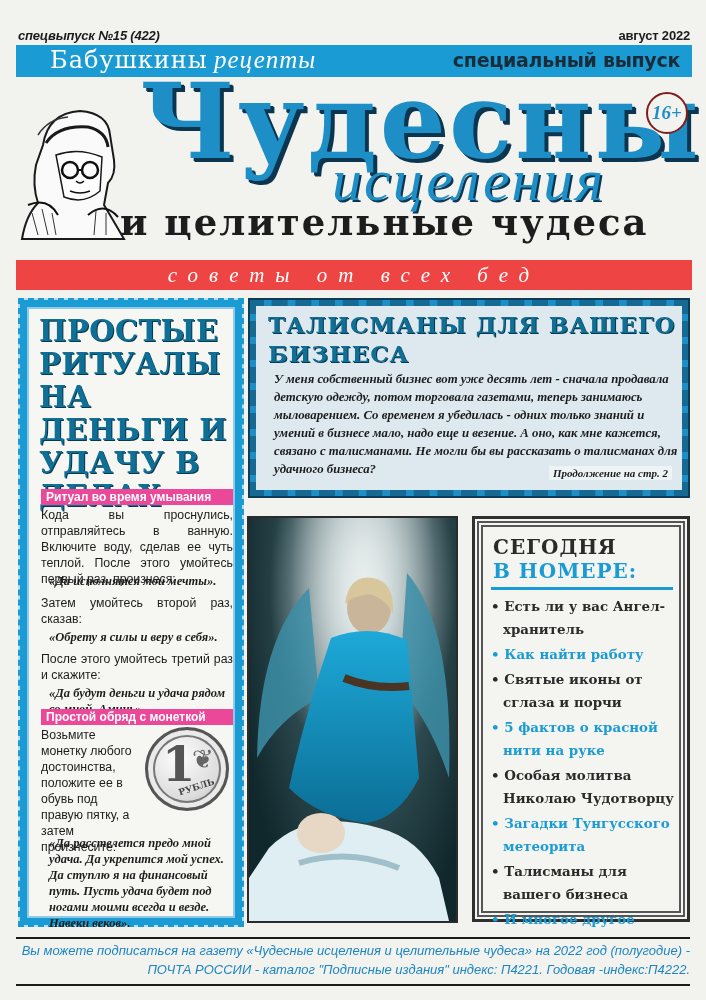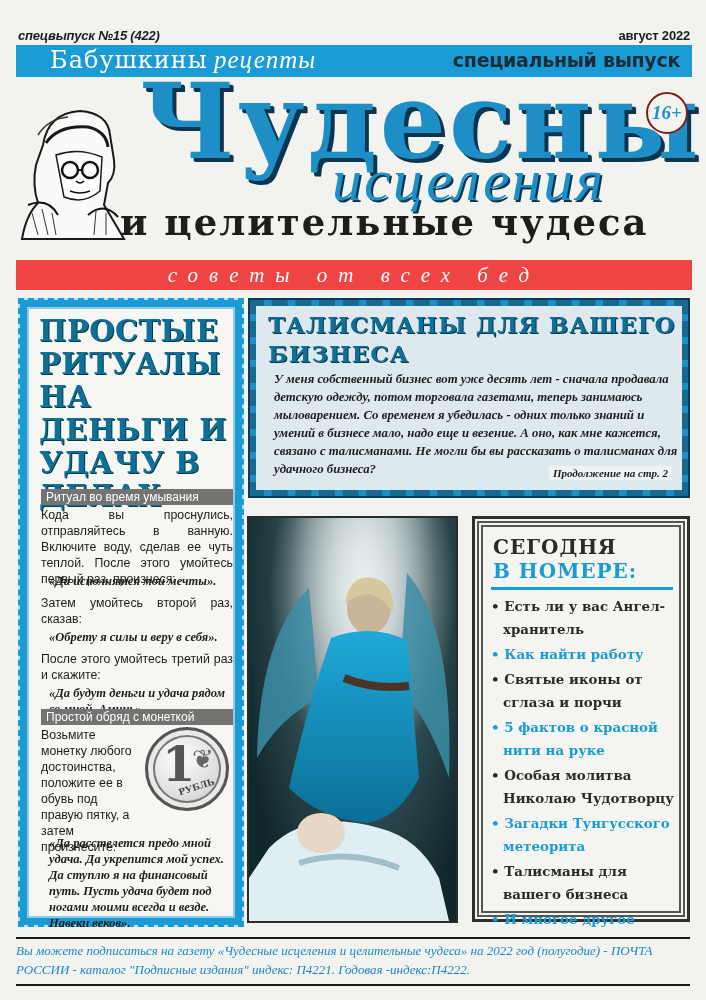--- a/index.html
+++ b/index.html
@@ -25,21 +25,21 @@
   .title3 { left: 120px; top: 204px; font-family: "DejaVu Serif", serif; font-weight: bold; font-size: 37px; line-height: 1; color: #1d1d1d; letter-spacing: 2px; }
   .age { left: 646px; top: 92px; width: 42px; height: 42px; border: 2px solid #7f1d1d; border-radius: 50%; color: #1e8fc6; font-family: "Liberation Serif", serif; font-style: italic; font-weight: bold; font-size: 19px; text-align: center; line-height: 38px; background: #f2f2ef; }
 
   .banner-slogan { left: 16px; top: 260px; width: 676px; height: 30px; background: #ef4444; color: #fff; text-align: center; font-family: "Liberation Serif", serif; font-style: italic; font-size: 21px; letter-spacing: 11px; line-height: 30px; }
 
   
   .leftbox { left: 20px; top: 300px; width: 222px; height: 625px; border: 7px solid #1b9bd3; background: #f6f6f3;
      box-shadow: 0 0 0 2px #b7dff1, inset 0 0 0 2px #8fcbe8; }
   .leftbox::before { content: ""; position: absolute; inset: -9px; border: 2px dashed #1b9bd3; pointer-events: none; }
   .lb-title { position: absolute; left: 12px; top: 8px; width: 200px; font-family: "DejaVu Serif", serif; font-weight: bold; font-size: 29px; line-height: 33px; color: #0f6f96; text-transform: uppercase; letter-spacing: 0.5px; text-shadow: 1px 1px 0 #06384e; }
-  .subhead { position: absolute; left: 14px; width: 192px; height: 16px; background: #737373; color: #fff; font-size: 12px; font-weight: normal; padding-left: 5px; line-height: 16px; }
+  .subhead { position: absolute; left: 14px; width: 192px; height: 16px; background: #ec4899; color: #fff; font-size: 12px; font-weight: bold; padding-left: 5px; line-height: 16px; }
   .body-text { position: absolute; left: 14px; width: 192px; font-family: "Liberation Sans", sans-serif; font-size: 12.3px; line-height: 16px; color: #1c1c1c; text-align: justify; }
   .quote { position: absolute; left: 22px; width: 190px; font-family: "Liberation Serif", serif; font-style: italic; font-weight: bold; font-size: 12.5px; line-height: 16px; color: #1c1c1c; }
   .coin { position: absolute; left: 118px; top: 420px; width: 84px; height: 84px; border-radius: 50%; border: 3px solid #555; background: radial-gradient(circle at 40% 35%, #fdfdfd 0%, #dcdcdc 60%, #a9a9a9 100%); box-shadow: inset 0 0 0 5px #eaeaea, inset 0 0 0 7px #777; }
   .coin-num { position: absolute; left: 14px; top: 6px; font-family: "DejaVu Serif", serif; font-size: 48px; color: #555; font-weight: bold; }
   .coin-word { position: absolute; left: 30px; top: 52px; font-family: "DejaVu Serif", serif; font-size: 9px; color: #444; font-weight: bold; transform: rotate(-18deg); }
   .coin-leaf { position: absolute; left: 44px; top: 14px; font-size: 26px; color: #666; }
 
   
   .bizbox { left: 248px; top: 298px; width: 442px; height: 200px; background: #dde9ef;
      border: 8px solid #1e8fc6; outline: 2px solid #0d3c55; outline-offset: -2px; }
@@ -60,21 +60,21 @@
   .tb-rule { position: absolute; left: 16px; top: 68px; width: 182px; height: 3px; background: #1b9bd3; }
   .tb-list { position: absolute; left: 16px; top: 76px; width: 186px; list-style: none; }
   .tb-list li { font-family: "DejaVu Serif", serif; font-size: 13.4px; line-height: 23px; font-weight: bold; padding-left: 12px; text-indent: -12px; margin-bottom: 2px; }
   .tb-list li::before { content: "• "; }
   .tb-list li.dark { color: #2a2a2a; }
   .tb-list li.blue { color: #1b9bd3; }
 
   
   .foot-rule1 { left: 16px; top: 937px; width: 674px; height: 2px; background: #1a1a1a; }
   .foot-rule2 { left: 16px; top: 984px; width: 674px; height: 2px; background: #1a1a1a; }
-  .foot-text { left: 16px; top: 941px; width: 674px; text-align: left; font-family: Liberation Serif, serif; font-style: italic; font-size: 13px; line-height: 19px; color: #1d86c2; }
+  .foot-text { left: 16px; top: 941px; width: 674px; text-align: right; font-family: Liberation Sans, sans-serif; font-style: italic; font-size: 13px; line-height: 19px; color: #1d86c2; }
 </style>
 </head>
 <body>
 
 <div class="abs issue">спецвыпуск №15 (422)</div>
 <div class="abs date">август 2022</div>
 
 <div class="abs banner-top">
   <span class="brand"><span>Бабушкины</span><span class="brand-it">рецепты</span></span>
   <span class="special">специальный выпуск</span>

